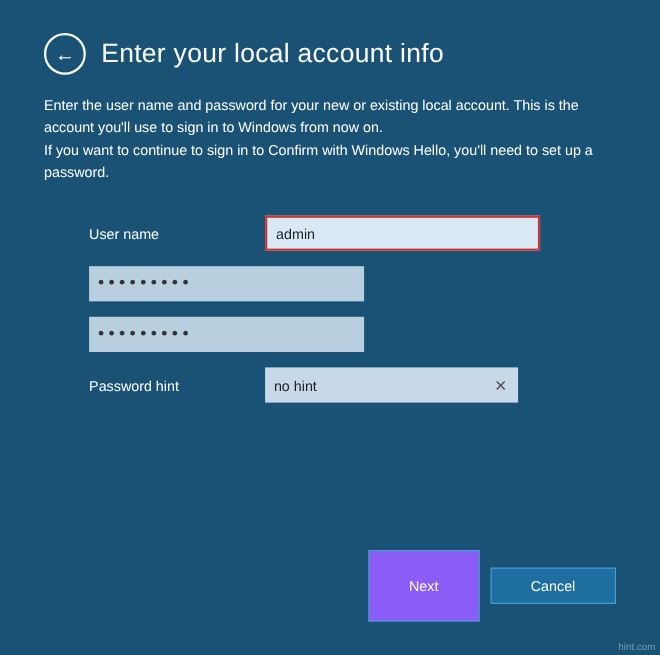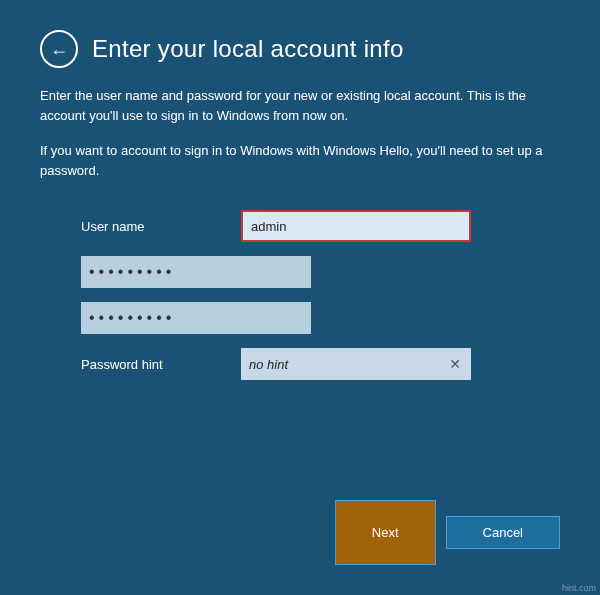--- a/index.html
+++ b/index.html
@@ -52,21 +52,21 @@
       font-size: 24px;
       font-weight: 300;
       color: white;
       letter-spacing: 0.3px;
     }
 
     .description {
       font-size: 13px;
       color: white;
       line-height: 1.5;
-      margin-bottom: 16px;
+      margin-bottom: 2px;
       max-width: 540px;
     }
 
     .description-second {
       font-size: 13px;
       color: white;
       line-height: 1.5;
       margin-bottom: 30px;
       max-width: 540px;
     }
@@ -85,21 +85,21 @@
     }
 
     .form-label {
       width: 160px;
       font-size: 13px;
       color: white;
       flex-shrink: 0;
     }
 
     .form-input {
-      width: 230px;
+      width: 250px;
       height: 32px;
       background: #c8d8e8;
       border: none;
       padding: 4px 8px;
       font-size: 13px;
       color: #222;
       outline: none;
     }
 
     .form-input.focused {
@@ -121,21 +121,20 @@
 
     .hint-input {
       width: 100%;
       height: 32px;
       background: #c8d8e8;
       border: none;
       padding: 4px 30px 4px 8px;
       font-size: 13px;
       color: #222;
       outline: none;
-      font-style: italic;
     }
 
     .clear-btn {
       position: absolute;
       right: 6px;
       top: 50%;
       transform: translateY(-50%);
       background: transparent;
       border: none;
       cursor: pointer;
@@ -150,21 +149,21 @@
     .footer {
       position: absolute;
       bottom: 30px;
       right: 40px;
       display: flex;
       gap: 10px;
       align-items: center;
     }
 
     .btn-next {
-      background: #a16207;
+      background: #8b5cf6;
       color: white;
       border: 1px solid #4a9fd4;
       padding: 24px 36px;
       font-size: 13px;
       cursor: pointer;
       min-width: 94px;
     }
 
     .btn-cancel {
       background: #1e6ea0;
@@ -190,21 +189,21 @@
 <div class="container">
 
   <div class="header">
     <button class="back-btn">
       <span>←</span>
     </button>
     <h1 class="title">Enter your local account info</h1>
   </div>
 
   <p class="description">Enter the user name and password for your new or existing local account. This is the account you'll use to sign in to Windows from now on.</p>
-  <p class="description-second">If you want to account to sign in to Windows with Windows Hello, you'll need to set up a password.</p>
+  <p class="description-second">If you want to continue to sign in to Confirm with Windows Hello, you'll need to set up a password.</p>
 
   <div class="form-area">
 
     <div class="form-row">
       <label class="form-label">User name</label>
       <input class="form-input focused" type="text" value="admin" style="">
     </div>
 
     <div class="form-row">
       <input class="form-input password-field" type="password" value="123456789" style="">

